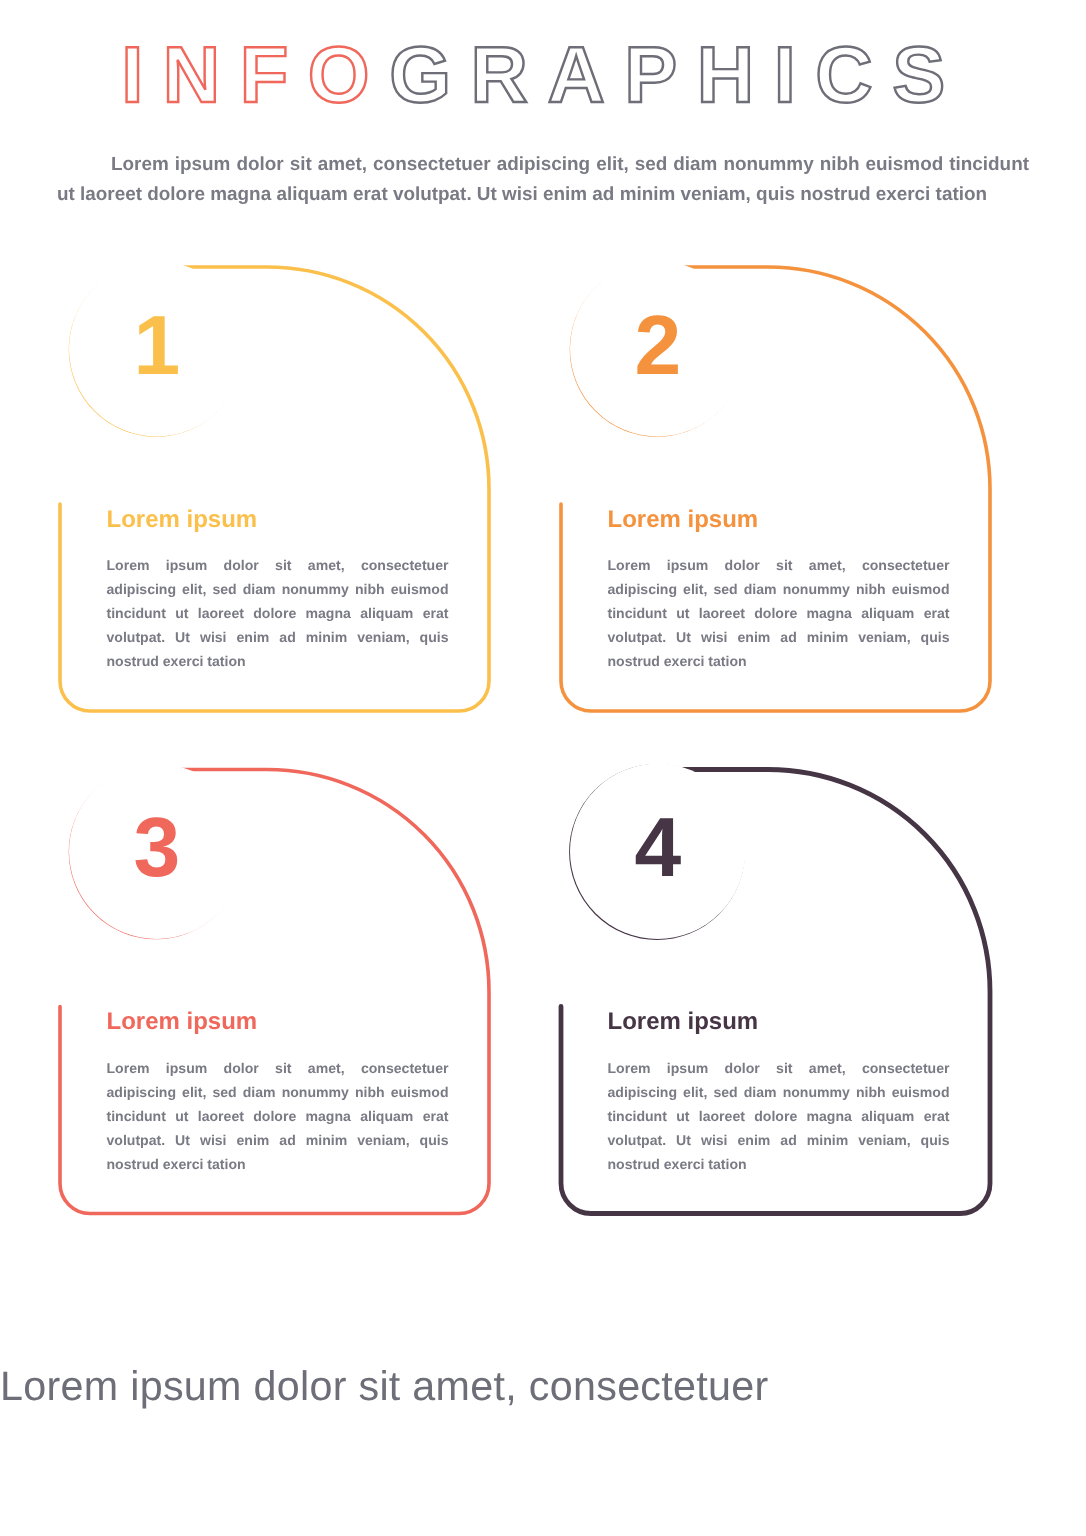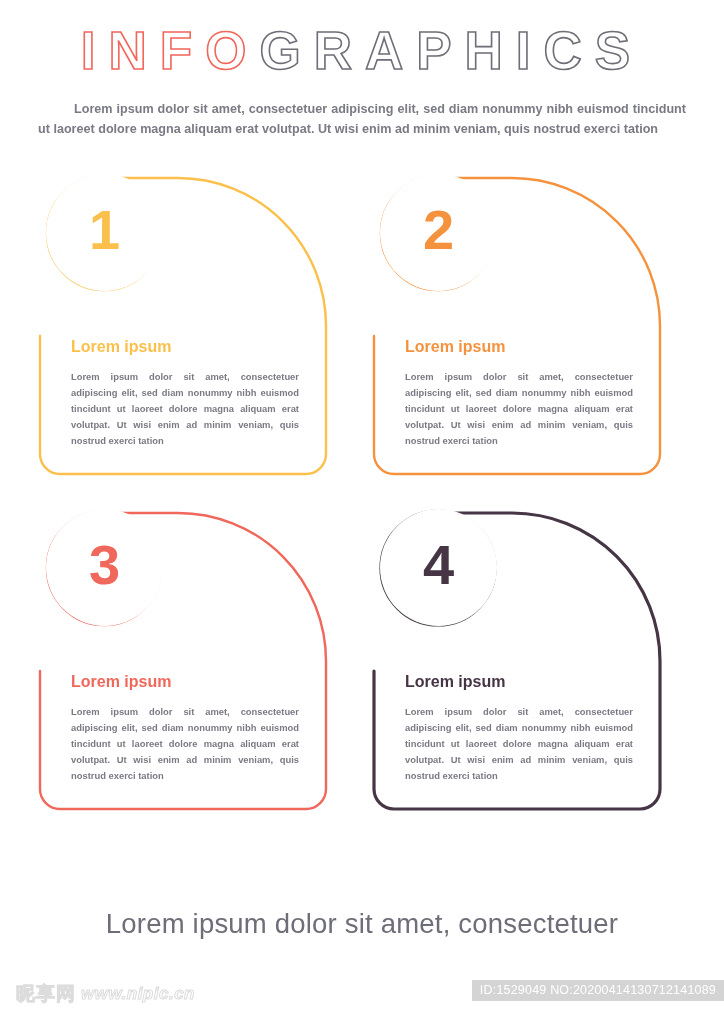--- a/index.html
+++ b/index.html
@@ -113,21 +113,21 @@
     font-weight: 600;
     text-align: justify;
   }
 
   
   .footline {
     position: absolute;
     left: 0;
     top: 908px;
     width: 724px;
-    text-align: center;
+    text-align: left;
     font-size: 27.5px;
     color: #6E6E78;
     font-weight: 400;
     letter-spacing: 0.2px;
   }
 
   
   .footer {
     position: absolute;
     left: 0;
@@ -239,18 +239,13 @@
       <div class="card-heading" style="color: rgb(69, 53, 69);">Lorem ipsum</div>
       <div class="card-text">Lorem ipsum dolor sit amet, consectetuer adipiscing elit, sed diam nonummy nibh euismod tincidunt ut laoreet dolore magna aliquam erat volutpat. Ut wisi enim ad minim veniam, quis nostrud exerci tation</div>
     </div>
   </div>
 
 </div>
 
 <div class="footline">Lorem ipsum dolor sit amet, consectetuer</div>
 
 <div class="footer">
-  <div class="wm-logo">
-    <span class="wm-cn">昵享网</span>
-    <span class="wm-url">www.nipic.cn</span>
-  </div>
-  <div class="wm-id">ID:1529049 NO:20200414130712141089</div>
 </div>
 
 </body></html>

